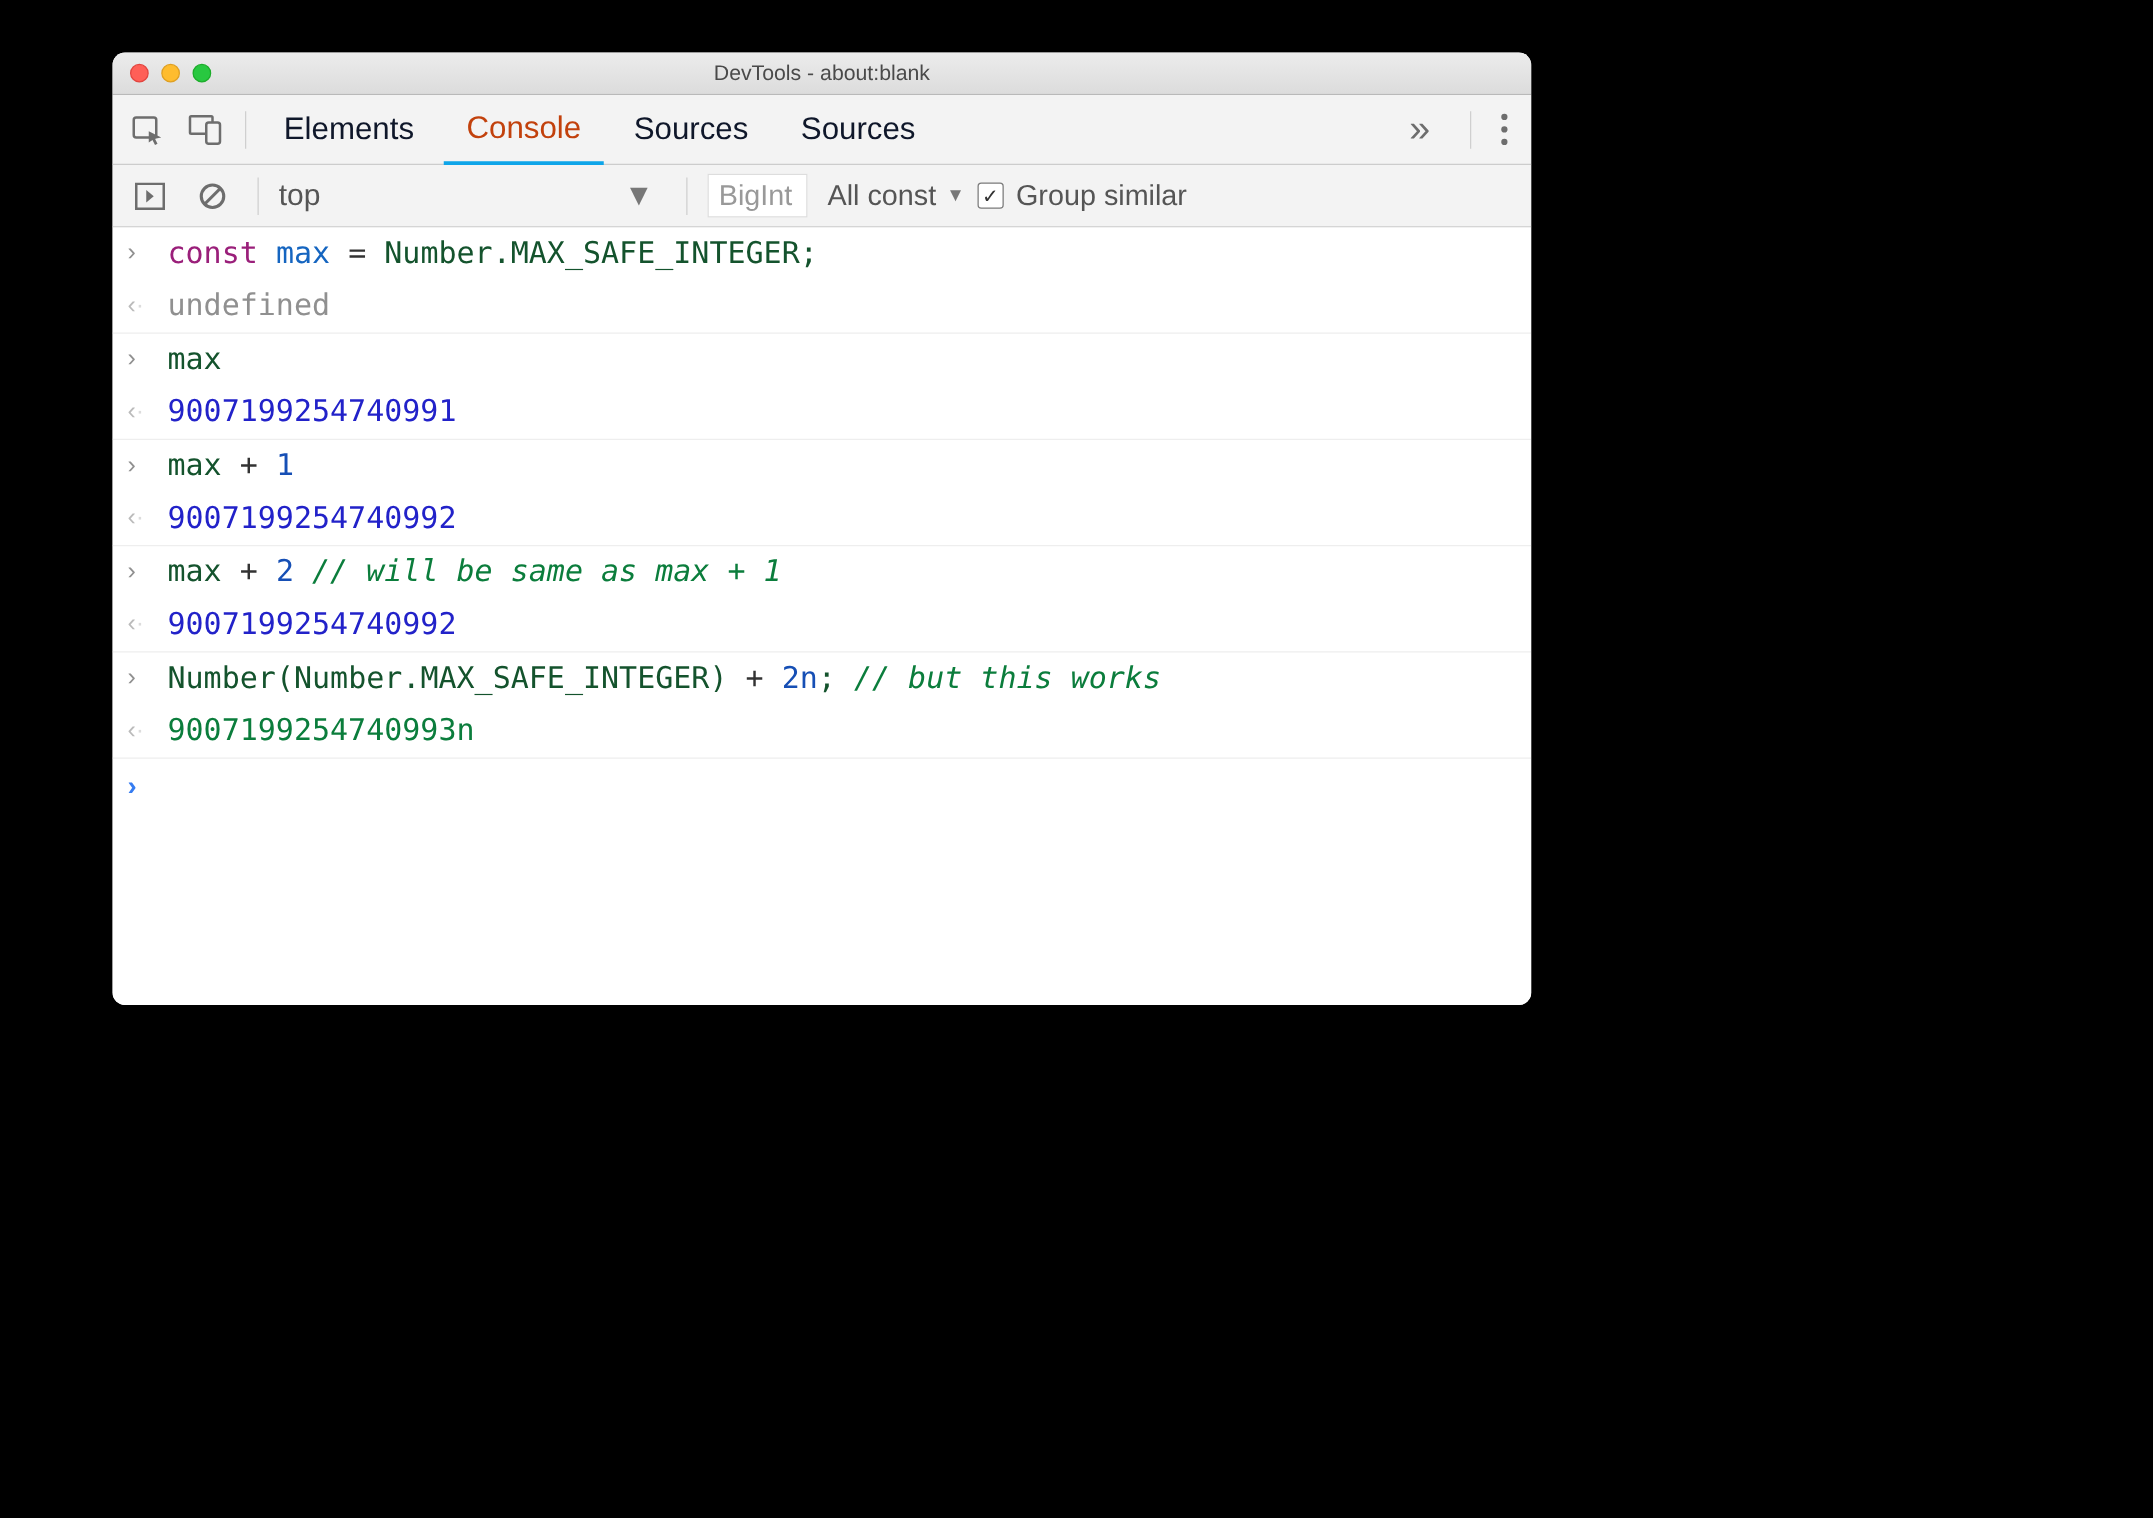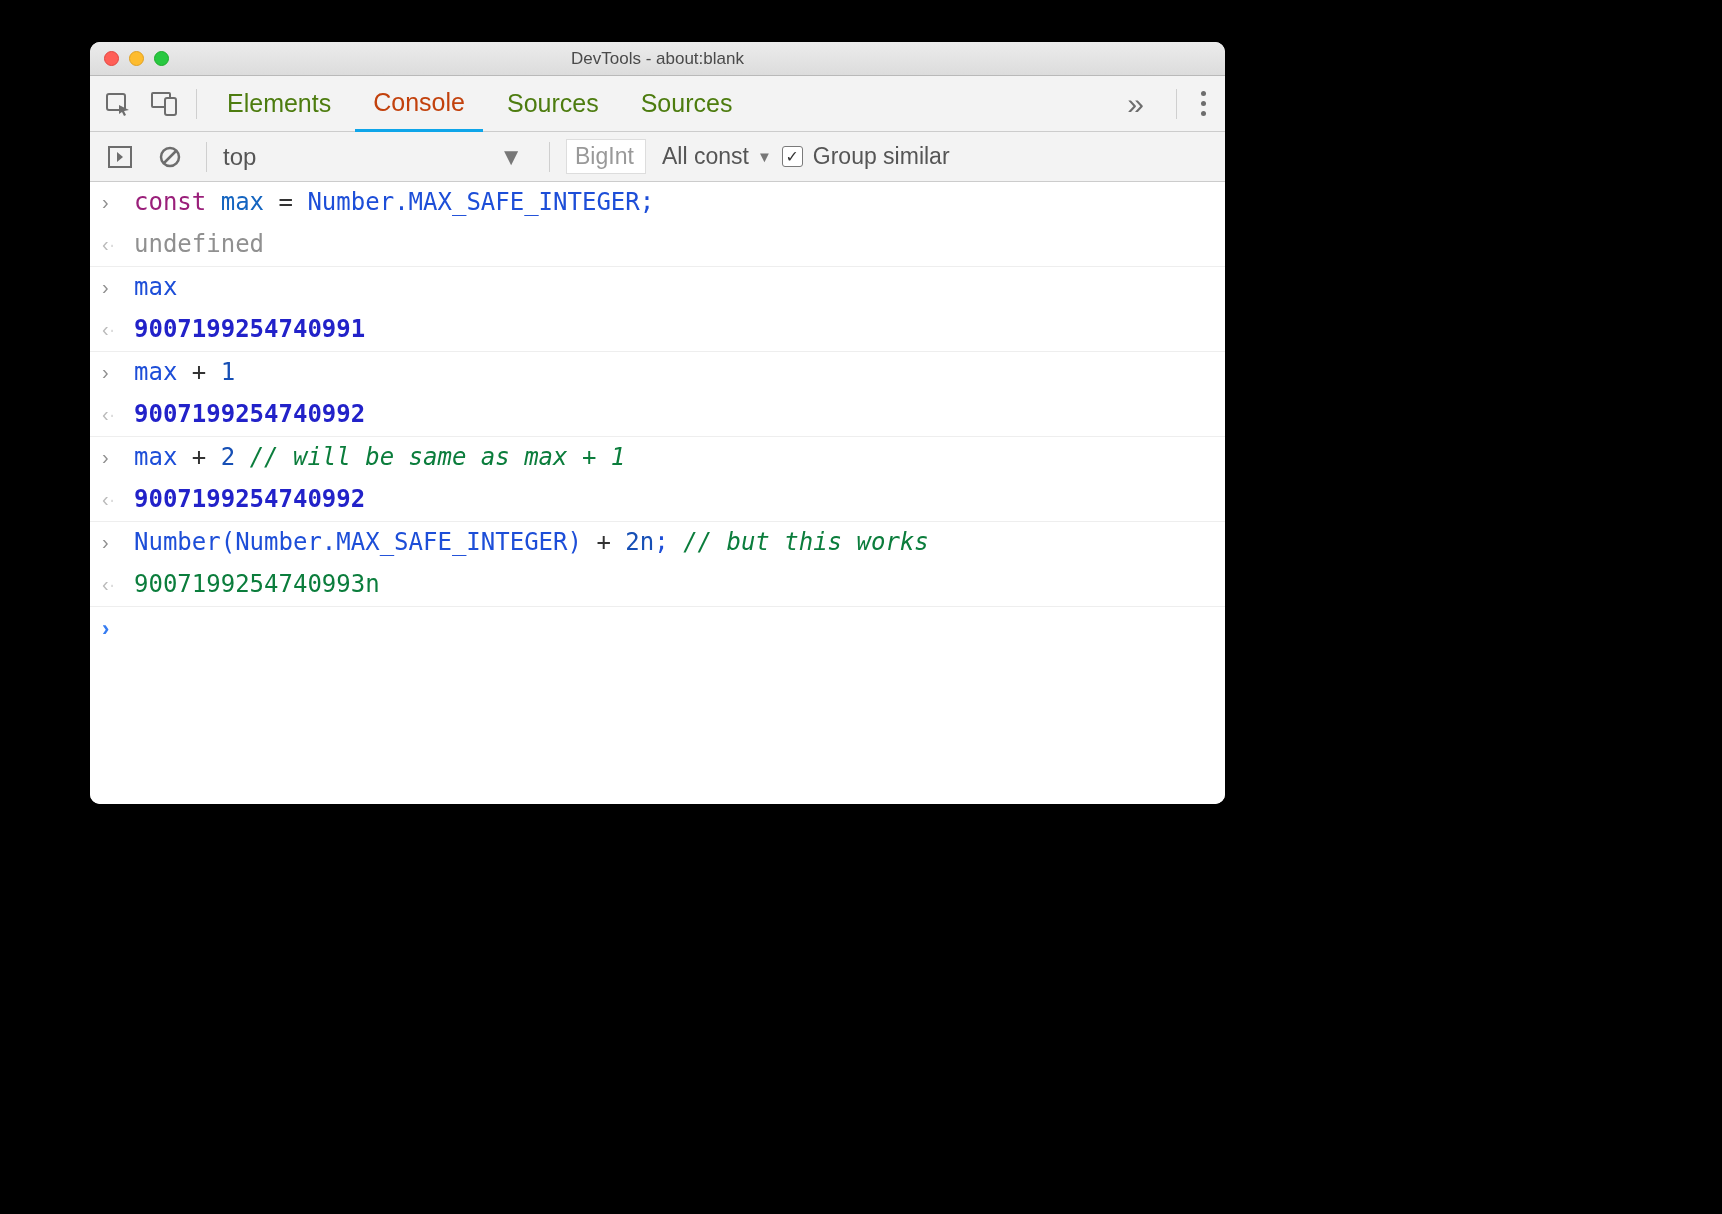--- a/index.html
+++ b/index.html
@@ -57,21 +57,21 @@
   }
   .iconbtn {
     width:40px; height:40px;
     display:flex; align-items:center; justify-content:center;
     color:#6d6d6d;
   }
   .divider { width:1px; height:30px; background:#cfcfcf; margin:0 6px;}
   .tab {
     padding: 0 18px; height:100%;
     display:flex; align-items:center;
-    color:#4d7c0f; cursor:pointer;
+    color:#0f172a; cursor:pointer;
     font-size: 25px;
   }
   .tab.active {
     color:#c2410c;
     border-bottom: 3px solid #0ea5e9;
     margin-bottom:-1px;
   }
   .spacer { flex:1; }
   .overflow {
     font-size: 30px; color:#6d6d6d; padding:0 20px;
@@ -133,27 +133,27 @@
     font-size: 20px;
     padding-top:3px;
     user-select:none;
   }
   .gutter.input  { color:#909090; }
   .gutter.output { color:#bbb; }
   .gutter.live   { color:#367cf1; font-size:22px; font-weight:bold;}
   .code { white-space: pre; }
   .kw  { color:#9a1f7a; }          
   .var { color:#1565c0; }          
-  .txt { color:#1d4ed8;margin-top:20px; }
+  .txt { color:#14532d;margin-top:20px; }
   .op  { color:#333; }          
   .numlit { color:#164fb5; }
   .undef { color:#909090;margin-top:44px; }
   .comment { color:#0b7d3c; font-style: italic; }
   .bigint  { color:#0b7d3c; }
-  .result-num { color:#2222c9;font-weight:bold; }
+  .result-num { color:#2222c9; }
 
   svg { display:block; }
 </style>
 </head>
 <body>
 
 <div class="window">
 
   <div class="titlebar">
     <div class="traffic">

